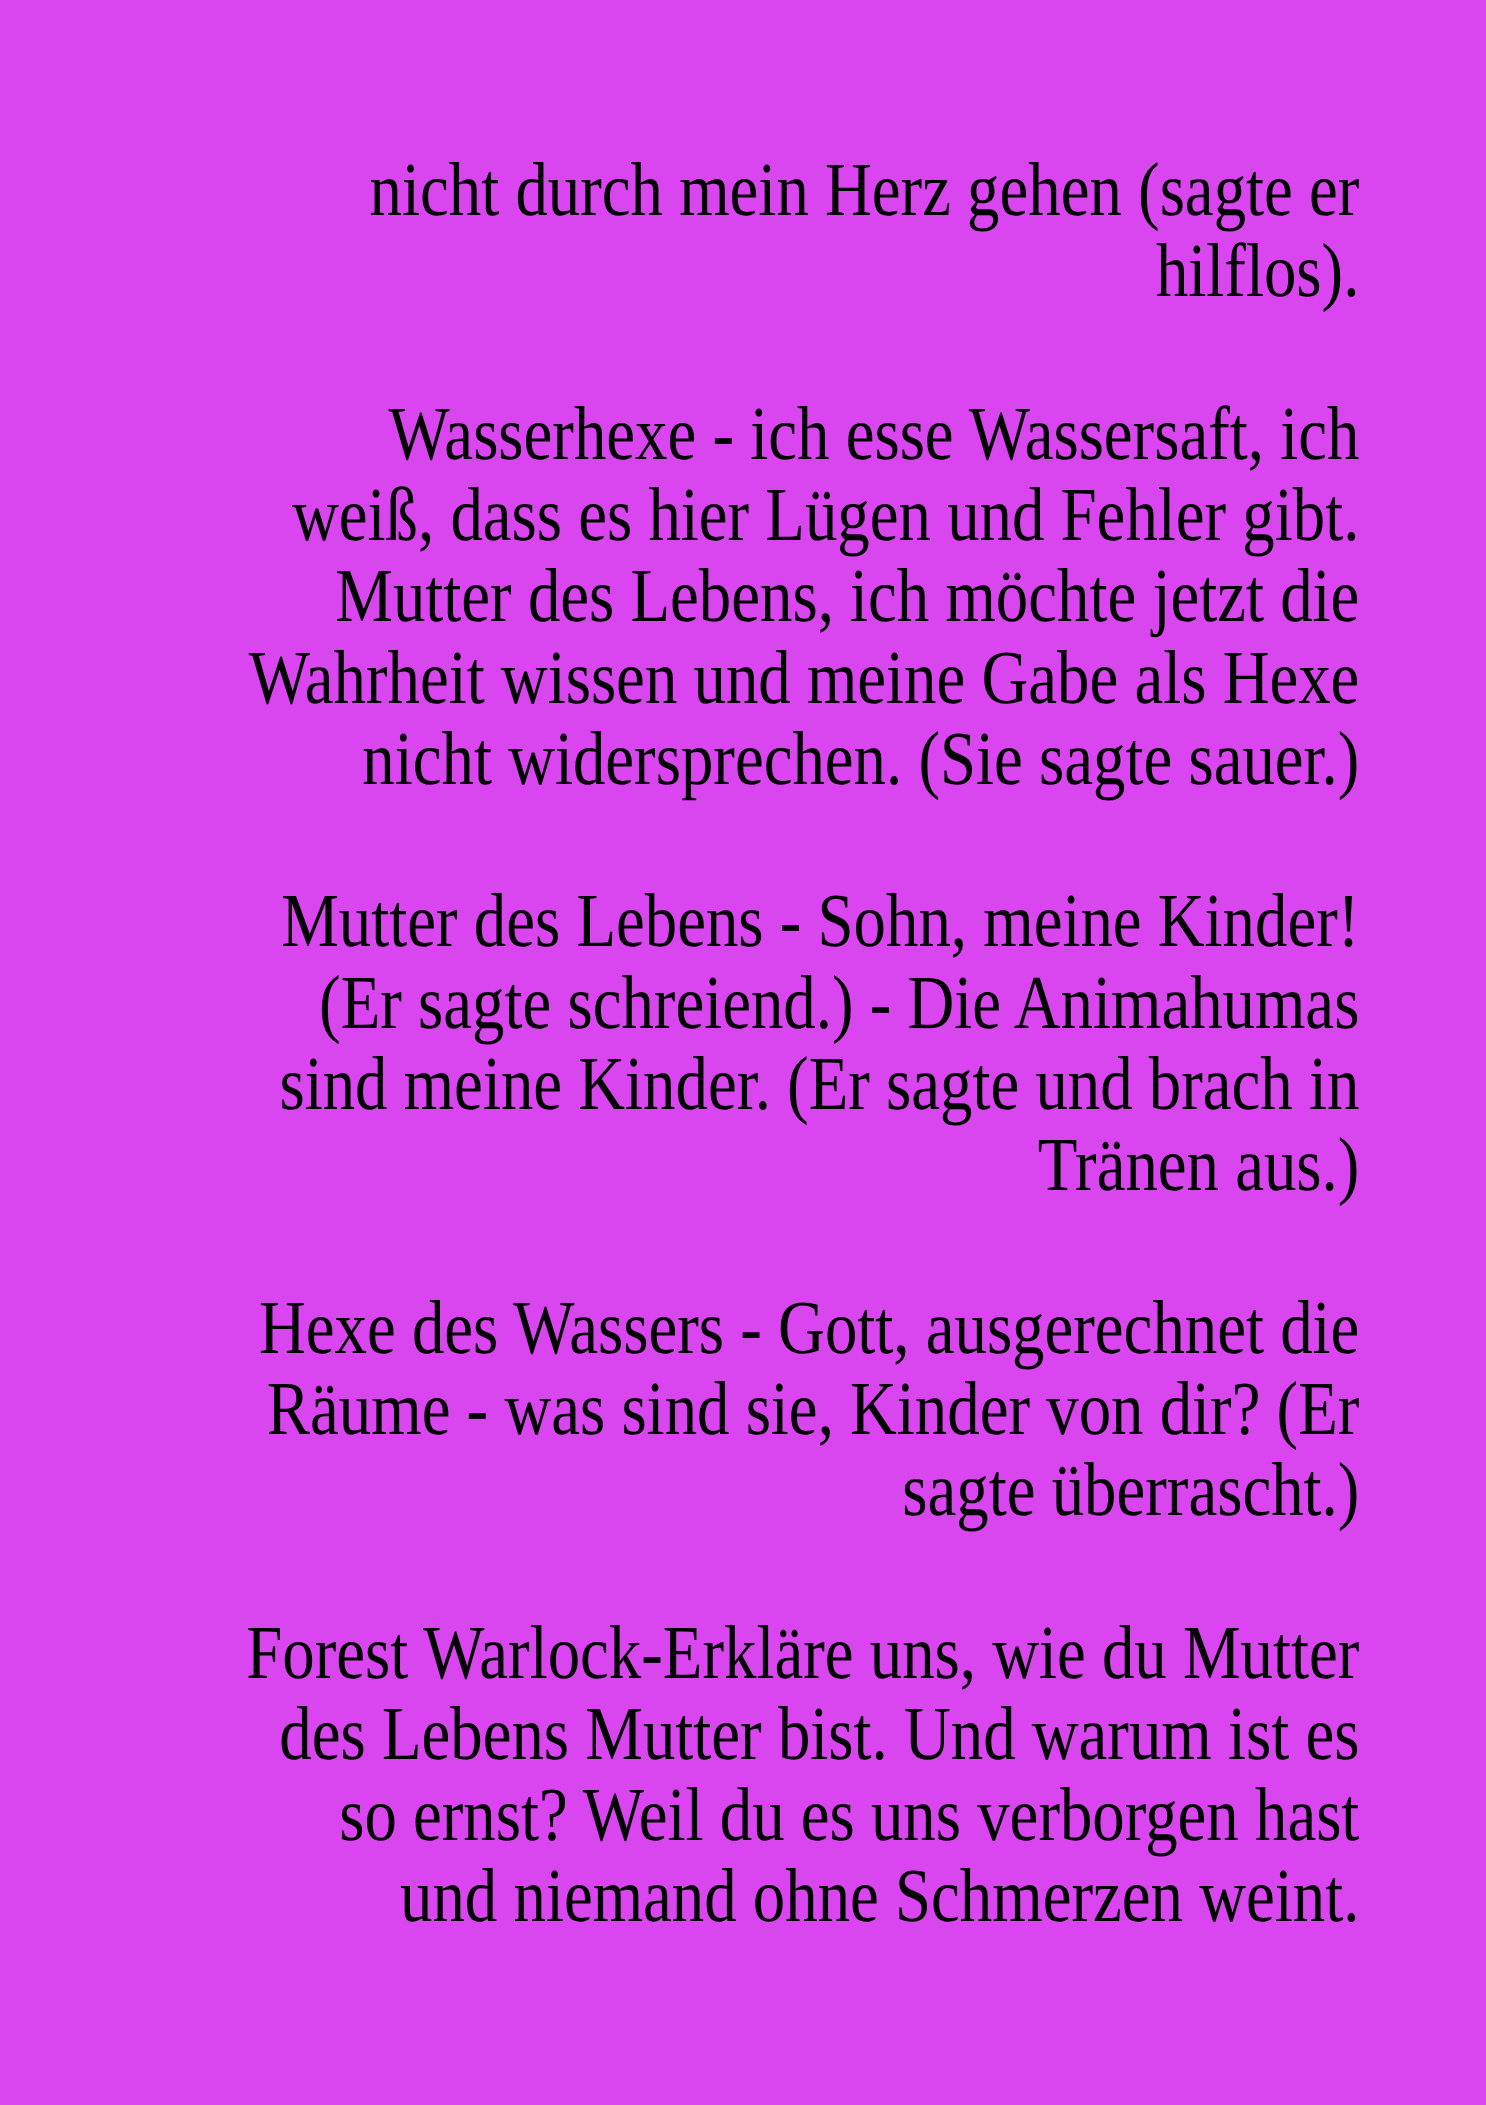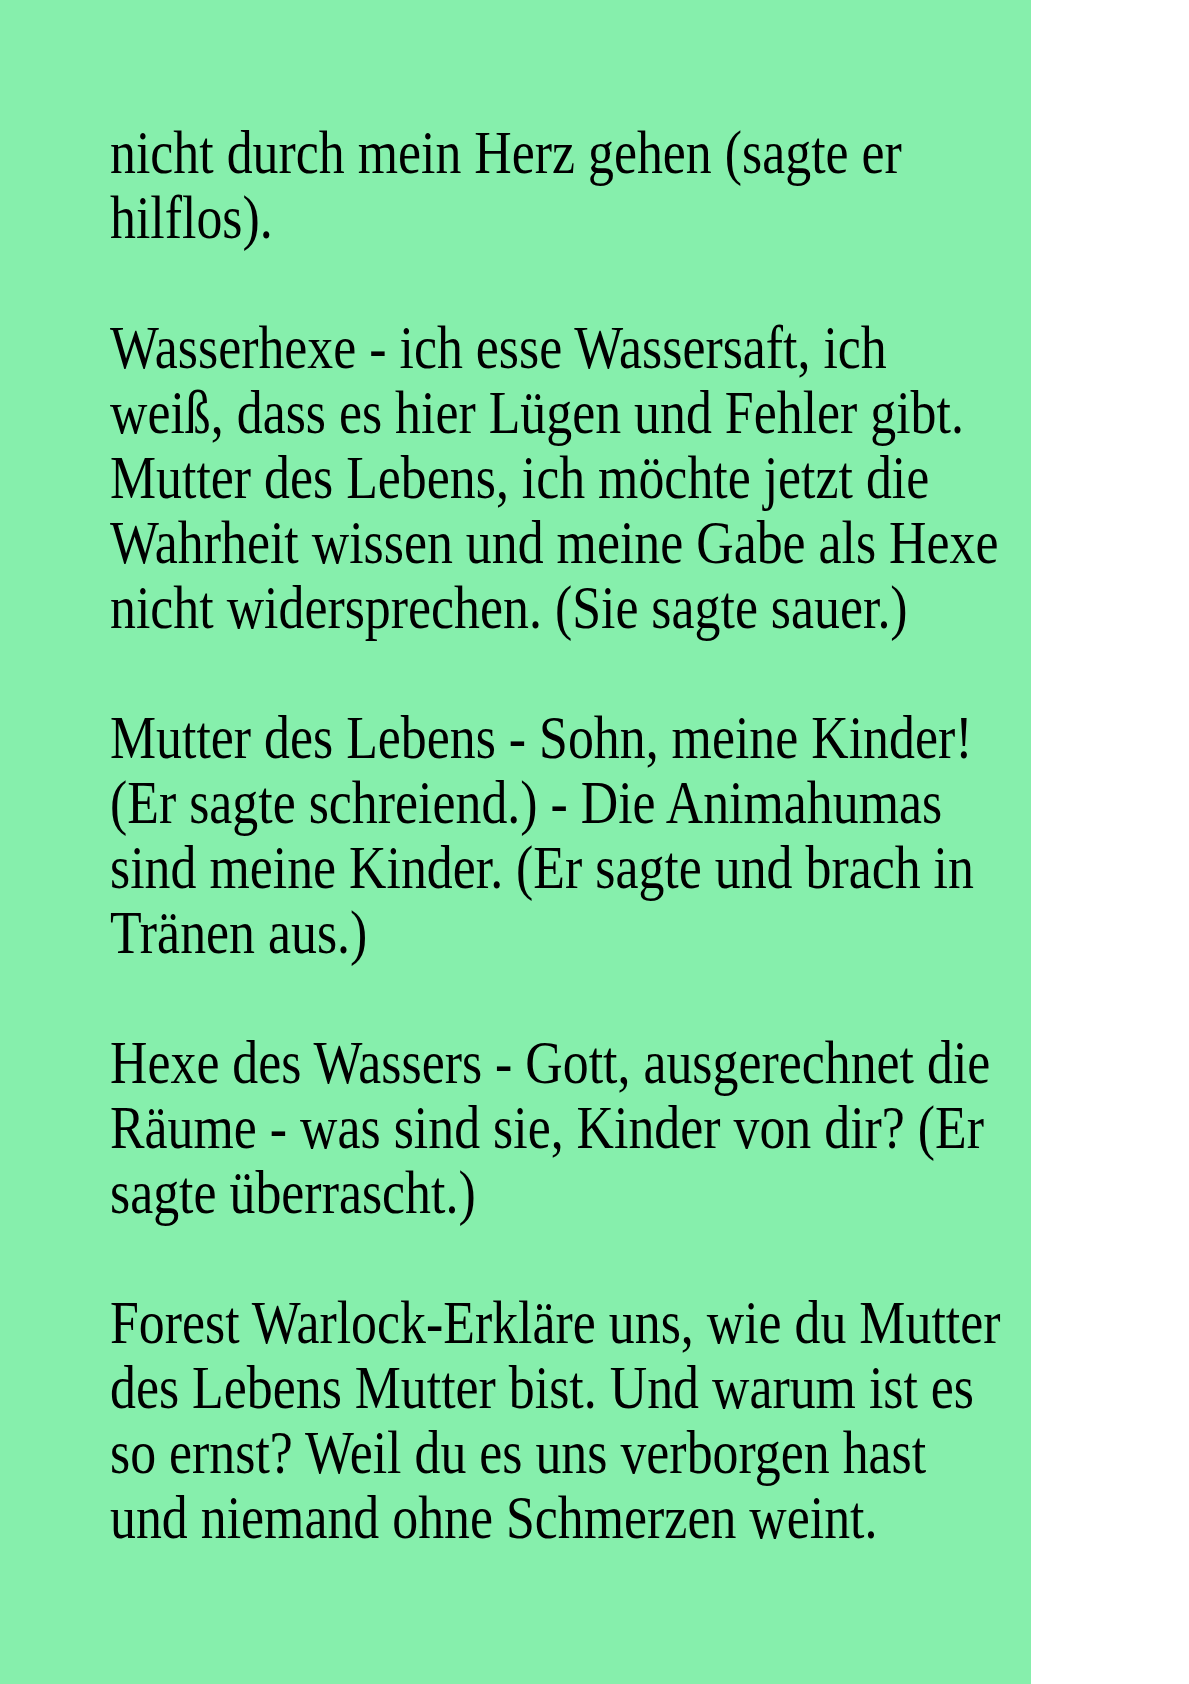--- a/index.html
+++ b/index.html
@@ -1,24 +1,25 @@
 <!DOCTYPE html>
 <html><head>
 <meta charset="utf-8">
 <style>
   html, body {
     margin: 0;
     padding: 0;
   }
   .page {
     position: relative;
-    width: 1031px;
+    width: 1189px;
     height: 1684px;
-    background: #86efac;
+    background: #d946ef;
     overflow: hidden;
+    text-align: right;
   }
   .content {
     position: absolute;
     left: 110px;
     top: 120px;
     width: 1150px;
     transform: scaleX(0.85);
     transform-origin: 0 0;
     font-family: "Liberation Serif", "DejaVu Serif", serif;
     font-size: 61px;

